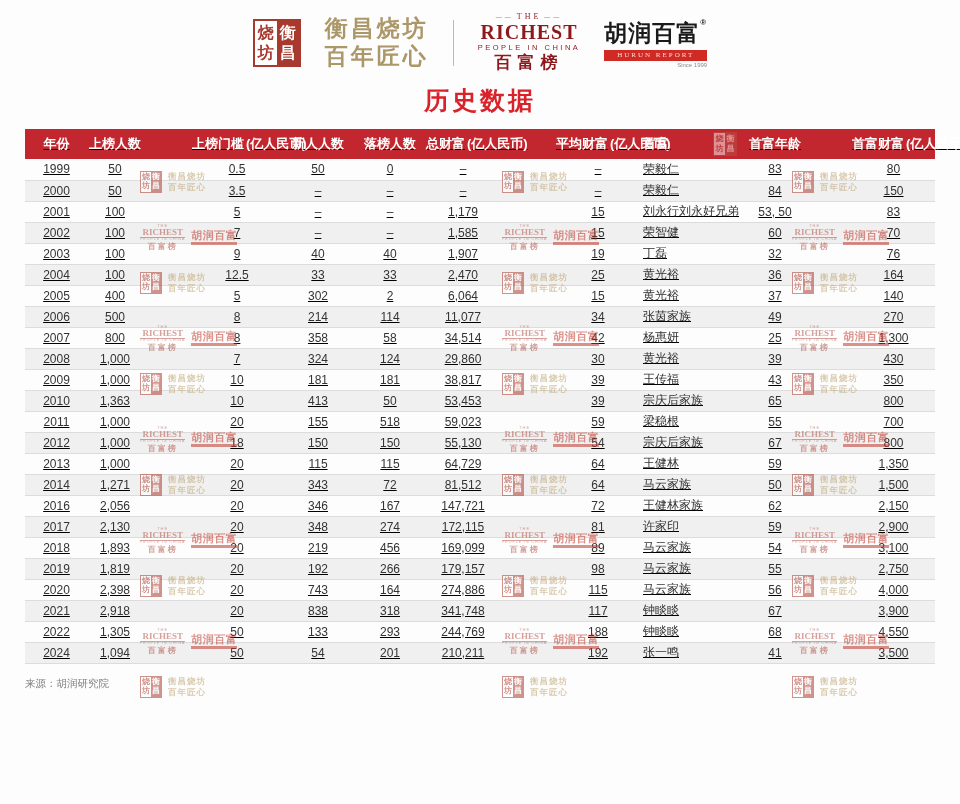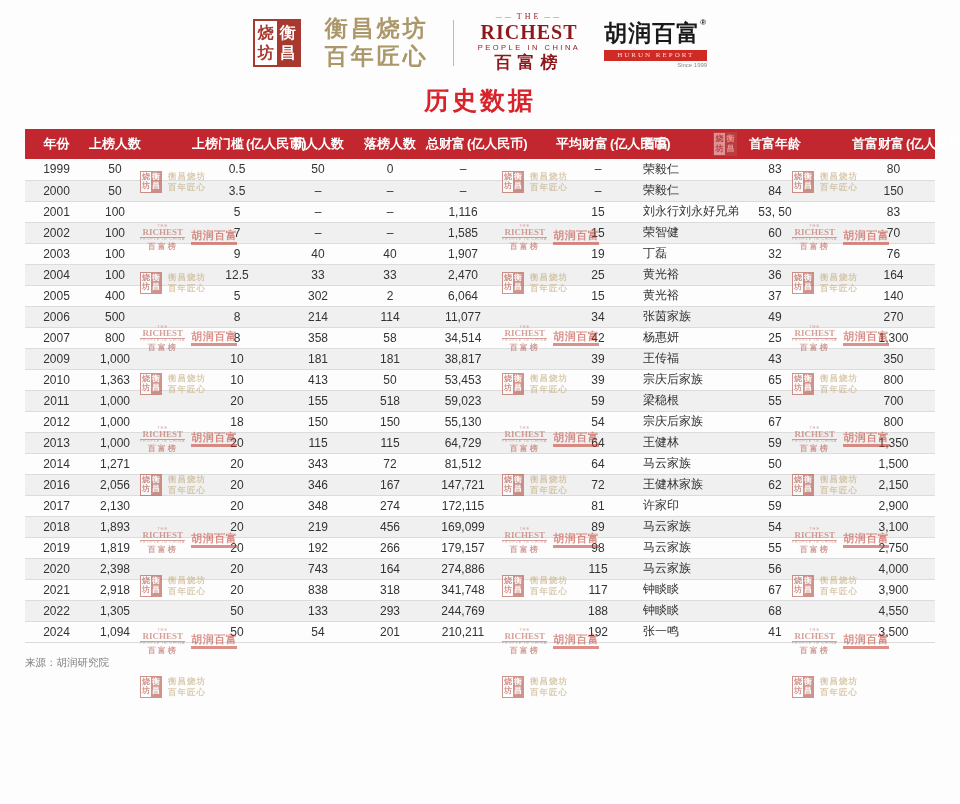--- a/index.html
+++ b/index.html
@@ -25,21 +25,21 @@
   .h-name { font-size:23px; font-weight:bold; color:#1a1a1a; letter-spacing:1px; }
   .h-name sup { font-size:8px; vertical-align:top; }
   .h-bar { margin-top:1px; background:#cf2a24; color:#ffd9d6; font-size:7px; letter-spacing:2px; padding:1.5px 0; font-family:"Liberation Serif","DejaVu Serif",serif; }
   .h-since { font-size:6px; color:#8a8a8a; text-align:right; margin-top:1px; }
 
   
   .page-title { text-align:center; color:#d8232a; font-size:25px; font-weight:bold; letter-spacing:3px; margin:12px 0 12px; }
 
   
   .table-wrap { position:relative; margin:0 25px; }
-  table { width:910px; border-collapse:collapse; table-layout:fixed; }
+  table { width:910px; border-collapse:collapse; table-layout:fixed;text-decoration:underline; }
   thead th { background:#c2262e; color:#fff; font-size:13px; font-weight:bold; height:30px; text-align:center; white-space:nowrap; }
   thead th .col-unit { font-size:13px; font-weight:bold; margin-left:2px; }
   tbody td { font-size:12px; color:#333; text-align:center; height:21px; border-bottom:1px solid #dcdcdc; white-space:nowrap; }
   tbody tr:nth-child(even) td { background:#f0f0f0; }
   
   th:nth-child(3), td:nth-child(3) { padding-left:50px; }
   th:nth-child(7), td:nth-child(7) { padding-left:56px; }
   th:nth-child(10), td:nth-child(10) { padding-left:50px; }
   th:nth-child(8), td:nth-child(8) { text-align:left; padding-left:3px; }
 
@@ -151,21 +151,21 @@
             <td>荣毅仁</td>
             <td>84</td>
             <td>150</td>
           </tr>
           <tr>
             <td>2001</td>
             <td>100</td>
             <td>5</td>
             <td>–</td>
             <td>–</td>
-            <td>1,116</td>
+            <td>1,179</td>
             <td>15</td>
             <td>刘永行刘永好兄弟</td>
             <td>53, 50</td>
             <td>83</td>
           </tr>
           <tr>
             <td>2002</td>
             <td>100</td>
             <td>7</td>
             <td>–</td>
@@ -230,20 +230,32 @@
             <td>8</td>
             <td>358</td>
             <td>58</td>
             <td>34,514</td>
             <td>42</td>
             <td>杨惠妍</td>
             <td>25</td>
             <td>1,300</td>
           </tr>
           <tr>
+            <td>2008</td>
+            <td>1,000</td>
+            <td>7</td>
+            <td>324</td>
+            <td>124</td>
+            <td>29,860</td>
+            <td>30</td>
+            <td>黄光裕</td>
+            <td>39</td>
+            <td>430</td>
+          </tr>
+          <tr>
             <td>2009</td>
             <td>1,000</td>
             <td>10</td>
             <td>181</td>
             <td>181</td>
             <td>38,817</td>
             <td>39</td>
             <td>王传福</td>
             <td>43</td>
             <td>350</td>

